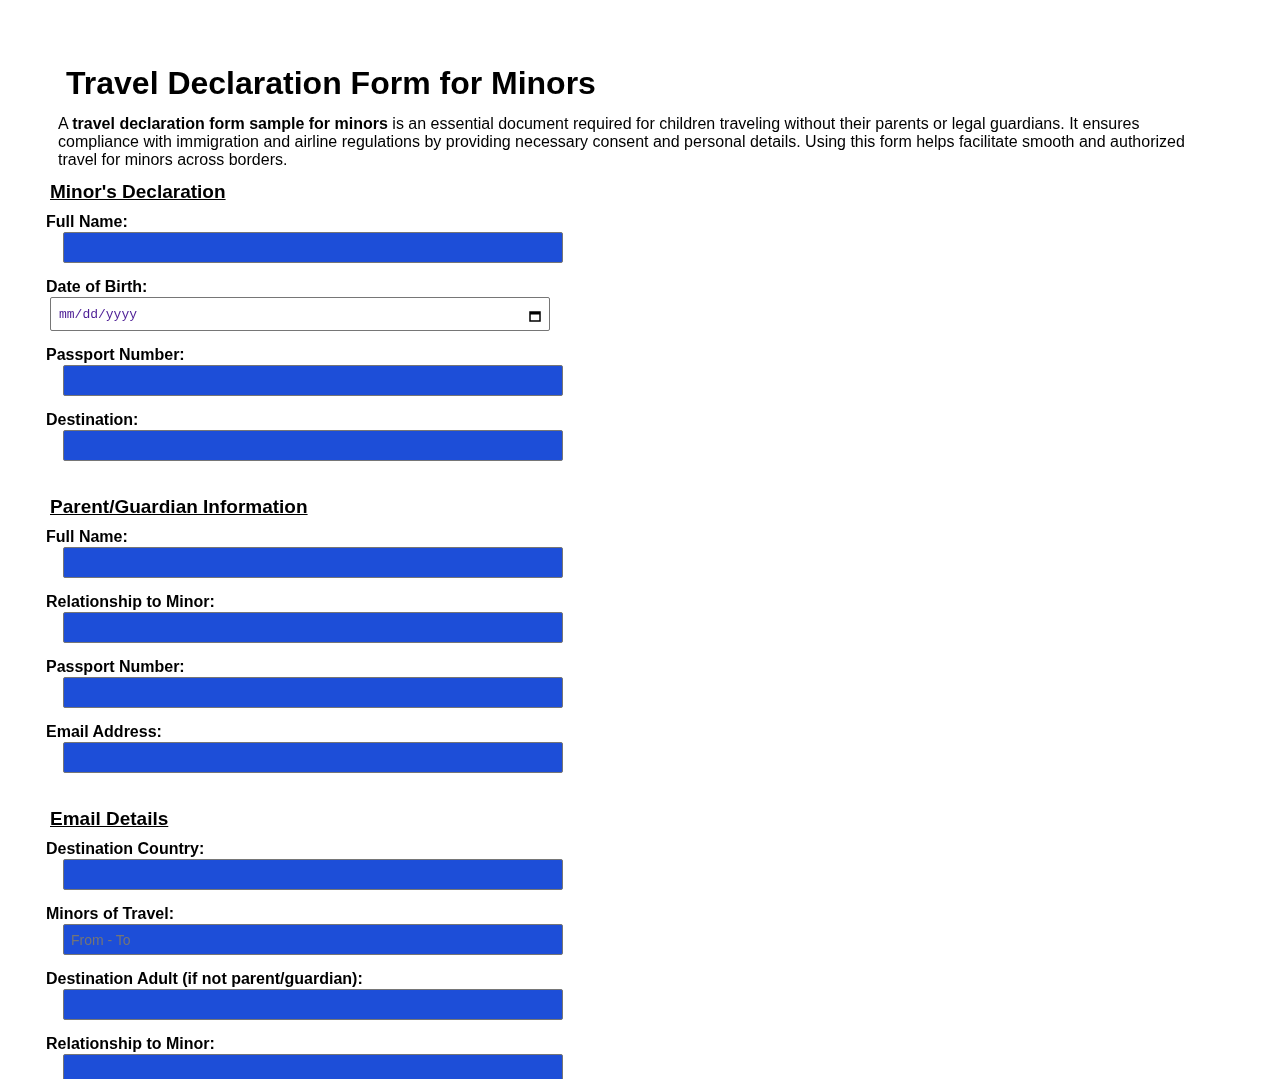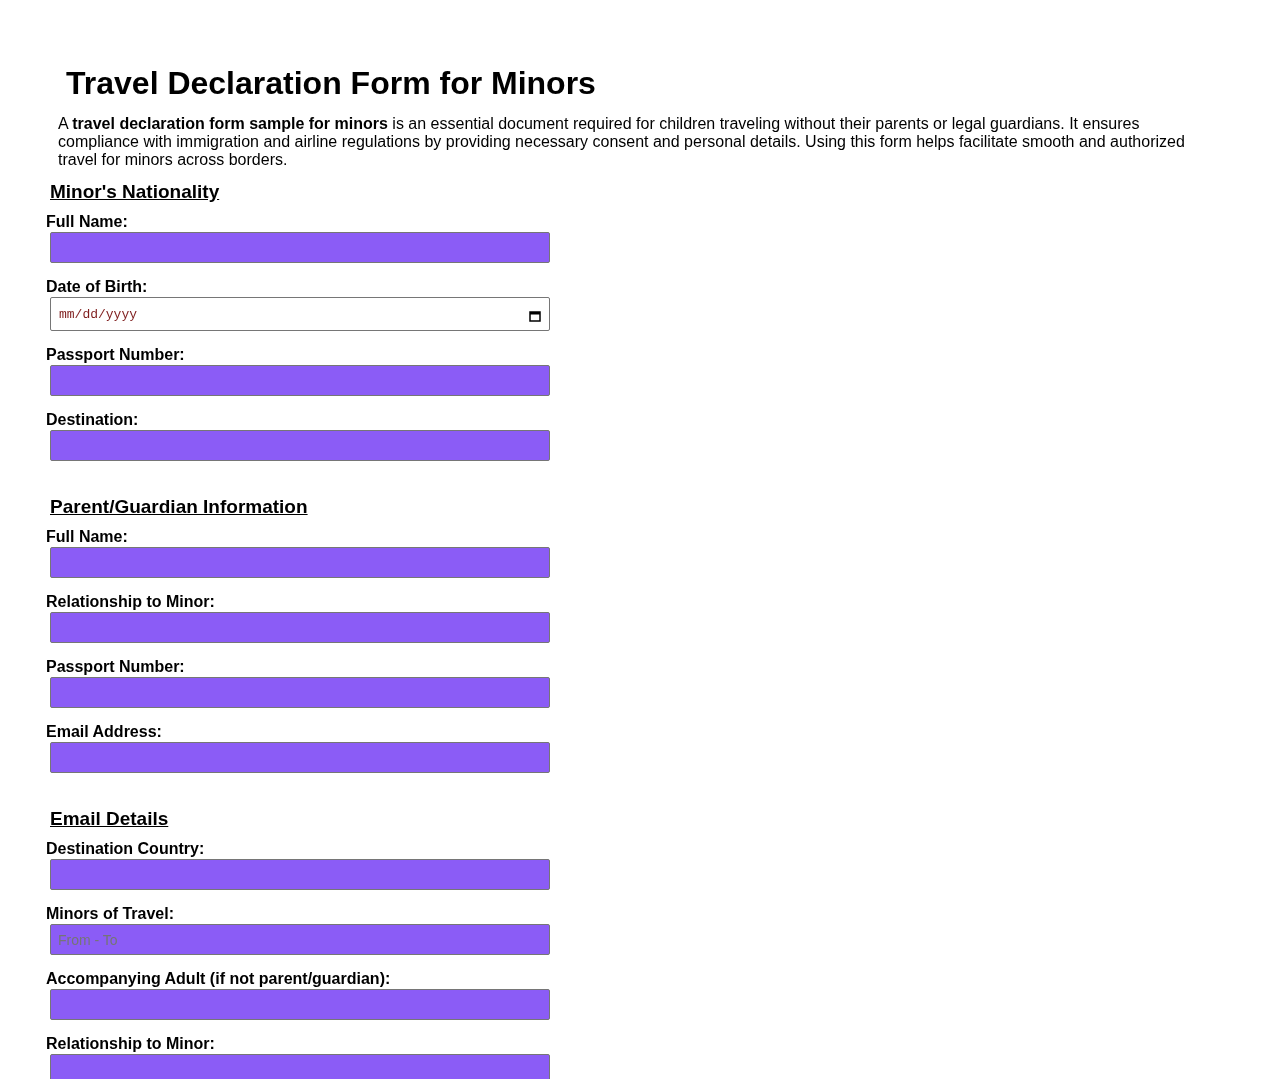--- a/index.html
+++ b/index.html
@@ -18,42 +18,42 @@
   }
   .intro b { font-weight: bold; }
   .section-title {
     position: absolute; left: 50px; margin: 0;
     font-size: 19px; font-weight: bold; text-decoration: underline; line-height: 22px;
   }
   .label {
     position: absolute; left: 46px; font-size: 16px; font-weight: bold; line-height: 18px;
   }
   .field {
-    position: absolute; left: 50px; width: 500px; height: 31px; box-sizing: border-box;
-    border: 1px solid #767676; border-radius: 2px; background: #8b5cf6;
+    position: absolute; left: 63px; width: 500px; height: 31px; box-sizing: border-box;
+    border: 1px solid #767676; border-radius: 2px; background: #1d4ed8;
     font-family: "Liberation Sans", sans-serif; font-size: 14px; padding: 0 7px;
     outline: none;
   }
   .field::placeholder { color: #757575; }
   .date-field {
     position: absolute; left: 50px; width: 500px; height: 34px; box-sizing: border-box;
     border: 1px solid #767676; border-radius: 2px; background: #fff;
     display: flex; align-items: center; justify-content: space-between; padding: 0 8px;
   }
-  .date-text { font-family: "Liberation Mono", monospace; font-size: 13px; color: #7f1d1d; }
+  .date-text { font-family: "Liberation Mono", monospace; font-size: 13px; color: #4c1d95; }
   .cal-icon { width: 12px; height: 12px; display: inline-block; }
 </style>
 </head>
 <body>
 
 <div class="page">
   <h1>Travel Declaration Form for Minors</h1>
   <p class="intro"><span>A </span><b>travel declaration form sample for minors</b><span> is an essential document required for children traveling without their parents or legal guardians. It ensures compliance with immigration and airline regulations by providing necessary consent and personal details. Using this form helps facilitate smooth and authorized travel for minors across borders.</span></p>
 
-  <h2 class="section-title" style="top:181px">Minor's Nationality</h2>
+  <h2 class="section-title" style="top:181px">Minor's Declaration</h2>
   <label class="label" style="top:213px">Full Name:</label>
   <input class="field" style="top: 232px;" type="text">
   <label class="label" style="top:278px">Date of Birth:</label>
   <div class="date-field" style="top:297px">
     <span class="date-text">mm/dd/yyyy</span>
     <span class="cal-icon">
       <svg width="12" height="12" viewBox="0 0 12 12">
           <rect x="1" y="2" width="10" height="9" fill="none" stroke="#000" stroke-width="1.5"></rect>
           <rect x="1" y="2" width="10" height="2.5" fill="#000"></rect>
         </svg>
@@ -72,17 +72,17 @@
   <label class="label" style="top:658px">Passport Number:</label>
   <input class="field" style="top: 677px;" type="text">
   <label class="label" style="top:723px">Email Address:</label>
   <input class="field" style="top: 742px;" type="email">
 
   <h2 class="section-title" style="top:808px">Email Details</h2>
   <label class="label" style="top:840px">Destination Country:</label>
   <input class="field" style="top: 859px;" type="text">
   <label class="label" style="top:905px">Minors of Travel:</label>
   <input class="field" style="top: 924px;" type="text" placeholder="From - To">
-  <label class="label" style="top:970px">Accompanying Adult (if not parent/guardian):</label>
+  <label class="label" style="top:970px">Destination Adult (if not parent/guardian):</label>
   <input class="field" style="top: 989px;" type="text">
   <label class="label" style="top:1035px">Relationship to Minor:</label>
   <input class="field" style="top: 1054px;" type="text">
 </div>
 
 </body></html>

